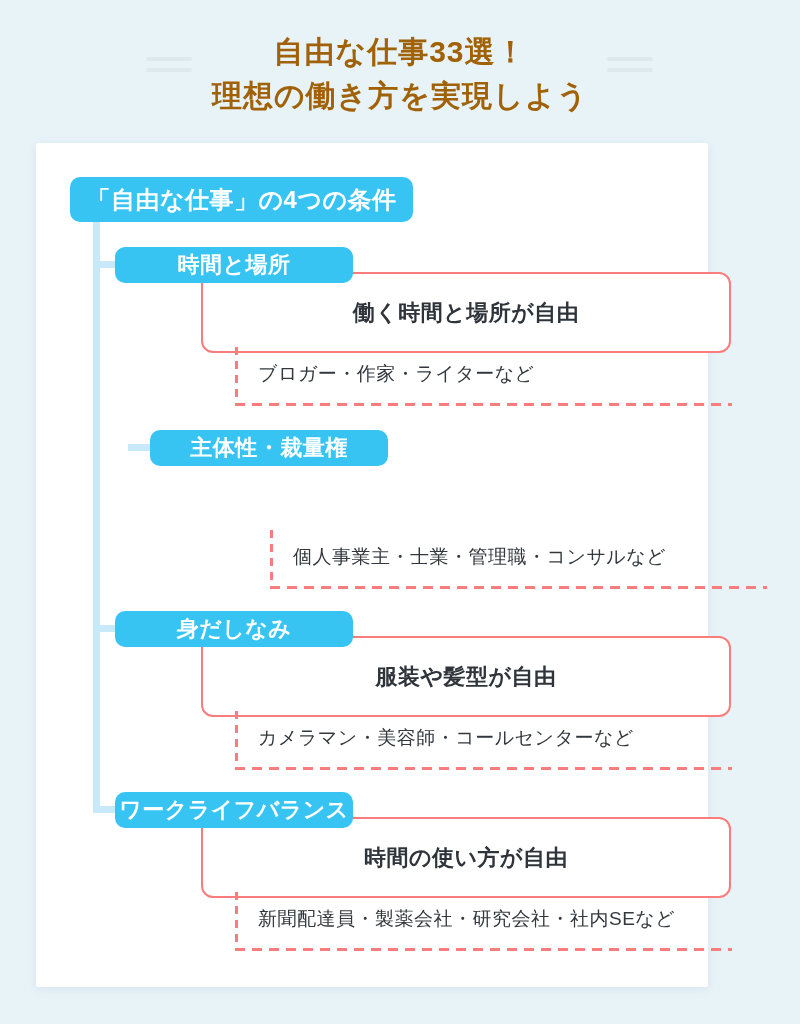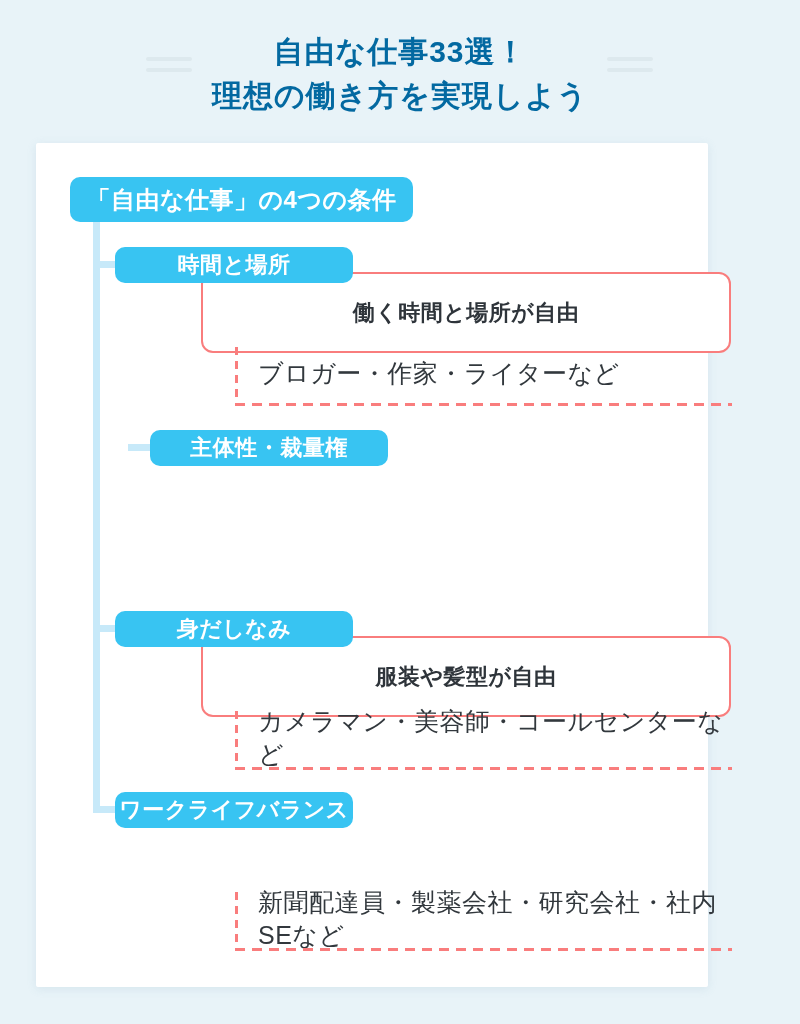--- a/index.html
+++ b/index.html
@@ -17,21 +17,21 @@
     font-family:"Liberation Sans","DejaVu Sans",sans-serif;
     color:var(--ink);
     overflow:hidden;
   }
   
   .page-title{
     position:absolute;top:30px;left:0;right:0;
     text-align:center;
     font-size:30px;line-height:44px;font-weight:700;
     letter-spacing:1px;
-    color:#0369a1;
+    color:#a16207;
   }
   .ornament{position:absolute;width:46px;height:15px;}
   .ornament .bar{
     position:absolute;left:0;width:46px;height:4px;border-radius:2px;
     background:#dde9ee;
   }
   .ornament .bar:nth-child(1){top:0;}
   .ornament .bar:nth-child(2){top:11px;}
   .ornament.left{left:146px;top:57px;}
   .ornament.right{left:607px;top:57px;}
@@ -98,21 +98,21 @@
   .dash-v{
     position:absolute;left:0;top:0;width:3px;height:100%;
     background:repeating-linear-gradient(180deg,var(--red) 0 8px,transparent 8px 14px);
   }
   .dash-h{
     position:absolute;left:0;bottom:0;width:100%;height:3px;
     background:repeating-linear-gradient(90deg,var(--red) 0 10px,transparent 10px 17px);
   }
   .ex-text{
     padding-left:23px;padding-bottom:6px;
-    font-size:25px;color:#32383d;
+    font-size:19px;color:#32383d;
     letter-spacing:0.5px;
   }
 </style>
 </head>
 <body>
 
 <h1 class="page-title">
   <span>自由な仕事33選！</span><br>
   <span>理想の働き方を実現しよう</span>
 </h1>
@@ -147,20 +147,25 @@
       <span class="dash-h"></span>
       <span class="ex-text">ブロガー・作家・ライターなど</span>
     </div>
   </section>
 
   <section class="branch b2">
     <div class="stub"></div>
     <div class="pill">
       <span>主体性・裁量権</span>
     </div>
+    <div class="example">
+      <span class="dash-v"></span>
+      <span class="dash-h"></span>
+      <span class="ex-text">個人事業主・士業・管理職・コンサルなど</span>
+    </div>
   </section>
 
   <section class="branch b3">
     <div class="stub"></div>
     <div class="pill">
       <span>身だしなみ</span>
     </div>
     <div class="feature">
       <span>服装や髪型が自由</span>
     </div>
@@ -169,20 +174,23 @@
       <span class="dash-h"></span>
       <span class="ex-text">カメラマン・美容師・コールセンターなど</span>
     </div>
   </section>
 
   <section class="branch b4">
     <div class="stub"></div>
     <div class="pill">
       <span>ワークライフバランス</span>
     </div>
+    <div class="feature">
+      <span>時間の使い方が自由</span>
+    </div>
     <div class="example">
       <span class="dash-v"></span>
       <span class="dash-h"></span>
       <span class="ex-text">新聞配達員・製薬会社・研究会社・社内SEなど</span>
     </div>
   </section>
 
 </div>
 
 </body></html>

